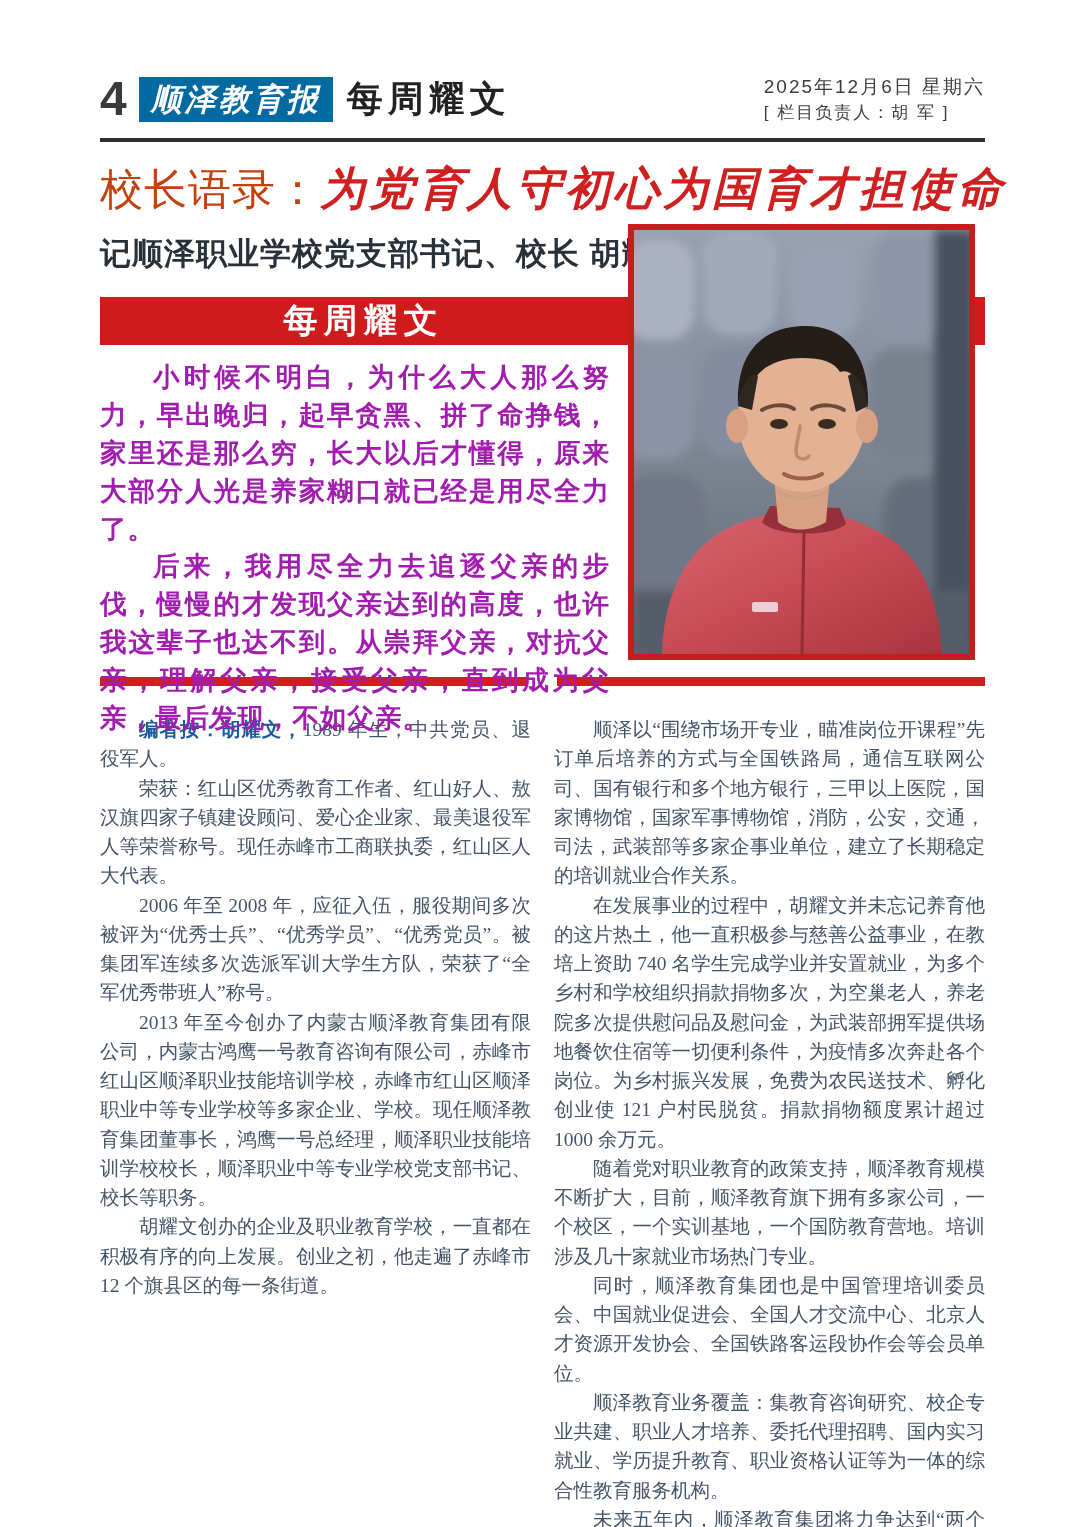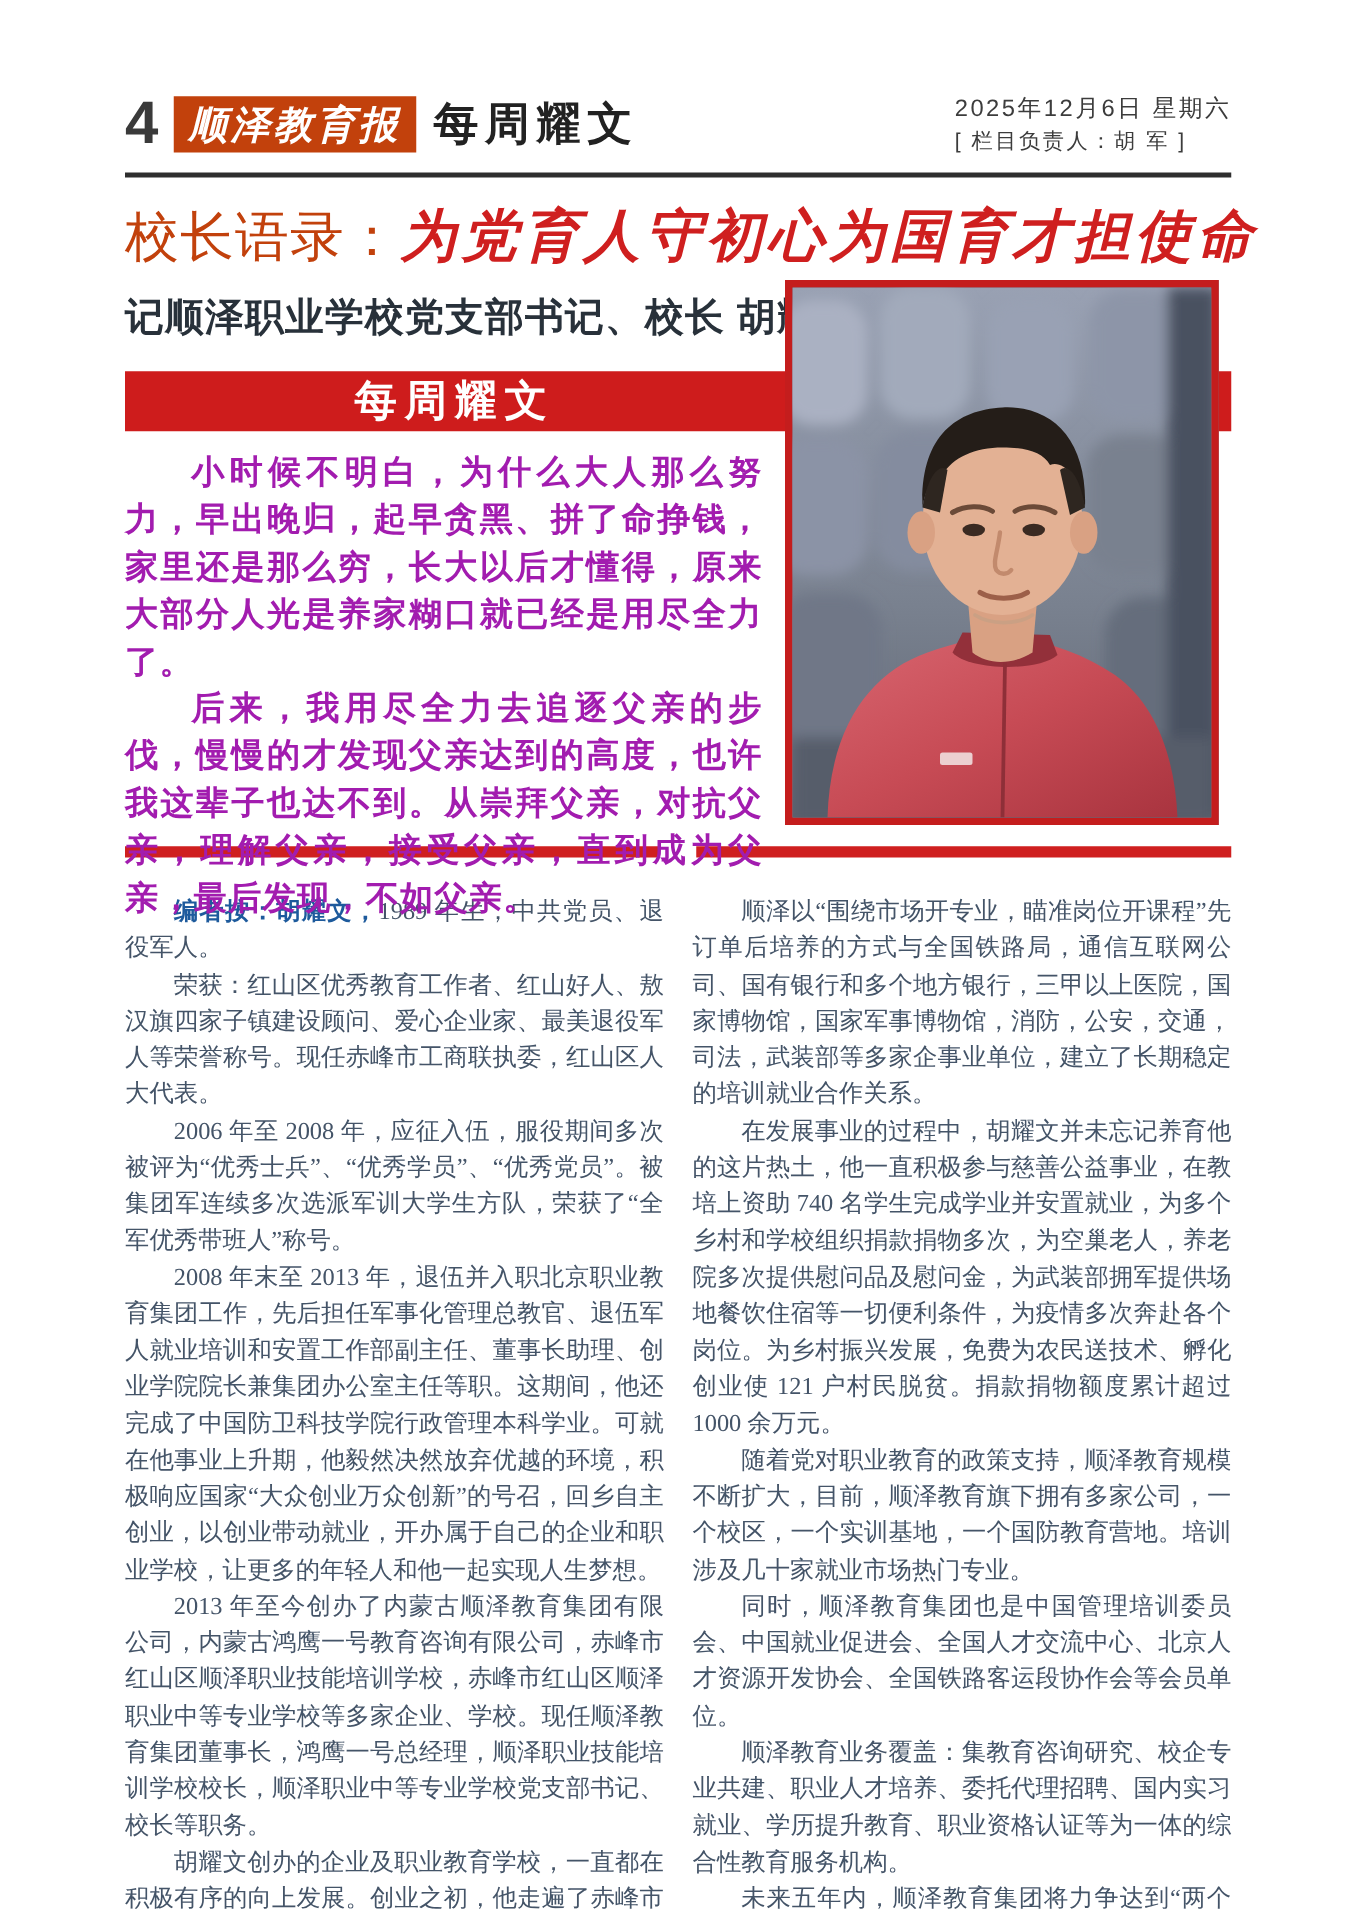--- a/index.html
+++ b/index.html
@@ -7,21 +7,21 @@
   body {
     width:1080px; height:1527px; position:relative; overflow:hidden;
     font-family:"Liberation Sans","DejaVu Sans",sans-serif;
   }
   .page { position:absolute; left:100px; top:0; width:885px; }
 
   
   .hdr { display:flex; align-items:center; padding-top:74px; padding-bottom:14px;
          border-bottom:4px solid #2e2e2e; }
   .page-num { font-size:48px; font-weight:bold; color:#3a3a3a; line-height:1; margin-right:12px; }
-  .masthead { background:#c2410c; color:#ffffff; padding:7px 12px; margin-right:14px;
+  .masthead { background:#0369a1; color:#ffffff; padding:7px 12px; margin-right:14px;
               font-family:"Liberation Serif","DejaVu Serif",serif; font-style:italic;
               font-weight:bold; font-size:31px; letter-spacing:3px; line-height:1; }
   .section-name { font-size:36px; font-weight:bold; color:#222222; letter-spacing:5px; }
   .hdr-right { margin-left:auto; color:#3c3c3c; }
   .hdr-date { font-size:19px; letter-spacing:2px; }
   .hdr-editor { font-size:17px; letter-spacing:2px; margin-top:1px; }
 
   
   .headline { margin-top:17px; display:flex; align-items:baseline; white-space:nowrap; }
   .headline-prefix { font-size:43px; font-weight:normal; color:#c2410c; letter-spacing:1px; }
@@ -155,21 +155,20 @@
   <div class="divider">
     <div class="bar bar-l"></div>
     <div class="bar bar-r"></div>
   </div>
 
   <div class="cols">
     <div class="col">
       <p><span class="lead-bold">编者按：胡耀文，</span><span>1989 年生，中共党员、退役军人。</span></p>
       <p>荣获：红山区优秀教育工作者、红山好人、敖汉旗四家子镇建设顾问、爱心企业家、最美退役军人等荣誉称号。现任赤峰市工商联执委，红山区人大代表。</p>
       <p>2006 年至 2008 年，应征入伍，服役期间多次被评为“优秀士兵”、“优秀学员”、“优秀党员”。被集团军连续多次选派军训大学生方队，荣获了“全军优秀带班人”称号。</p>
-      <p>2008 年末至 2013 年，退伍并入职北京职业教育集团工作，先后担任军事化管理总教官、退伍军人就业培训和安置工作部副主任、董事长助理、创业学院院长兼集团办公室主任等职。这期间，他还完成了中国防卫科技学院行政管理本科学业。可就在他事业上升期，他毅然决然放弃优越的环境，积极响应国家“大众创业万众创新”的号召，回乡自主创业，以创业带动就业，开办属于自己的企业和职业学校，让更多的年轻人和他一起实现人生梦想。</p>
       <p>2013 年至今创办了内蒙古顺泽教育集团有限公司，内蒙古鸿鹰一号教育咨询有限公司，赤峰市红山区顺泽职业技能培训学校，赤峰市红山区顺泽职业中等专业学校等多家企业、学校。现任顺泽教育集团董事长，鸿鹰一号总经理，顺泽职业技能培训学校校长，顺泽职业中等专业学校党支部书记、校长等职务。</p>
       <p>胡耀文创办的企业及职业教育学校，一直都在积极有序的向上发展。创业之初，他走遍了赤峰市 12 个旗县区的每一条街道。</p>
 
     </div>
     <div class="col">
       <p>顺泽以“围绕市场开专业，瞄准岗位开课程”先订单后培养的方式与全国铁路局，通信互联网公司、国有银行和多个地方银行，三甲以上医院，国家博物馆，国家军事博物馆，消防，公安，交通，司法，武装部等多家企事业单位，建立了长期稳定的培训就业合作关系。</p>
       <p>在发展事业的过程中，胡耀文并未忘记养育他的这片热土，他一直积极参与慈善公益事业，在教培上资助 740 名学生完成学业并安置就业，为多个乡村和学校组织捐款捐物多次，为空巢老人，养老院多次提供慰问品及慰问金，为武装部拥军提供场地餐饮住宿等一切便利条件，为疫情多次奔赴各个岗位。为乡村振兴发展，免费为农民送技术、孵化创业使 121 户村民脱贫。捐款捐物额度累计超过 1000 余万元。</p>
       <p>随着党对职业教育的政策支持，顺泽教育规模不断扩大，目前，顺泽教育旗下拥有多家公司，一个校区，一个实训基地，一个国防教育营地。培训涉及几十家就业市场热门专业。</p>
       <p>同时，顺泽教育集团也是中国管理培训委员会、中国就业促进会、全国人才交流中心、北京人才资源开发协会、全国铁路客运段协作会等会员单位。</p>
       <p>顺泽教育业务覆盖：集教育咨询研究、校企专业共建、职业人才培养、委托代理招聘、国内实习就业、学历提升教育、职业资格认证等为一体的综合性教育服务机构。</p>

